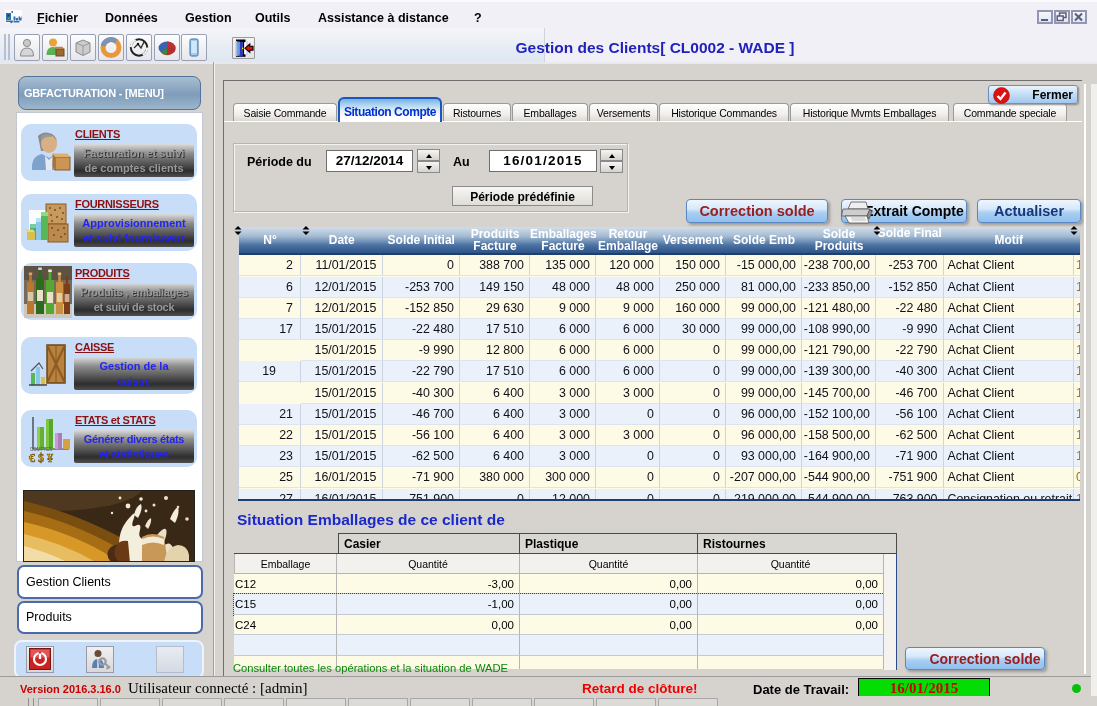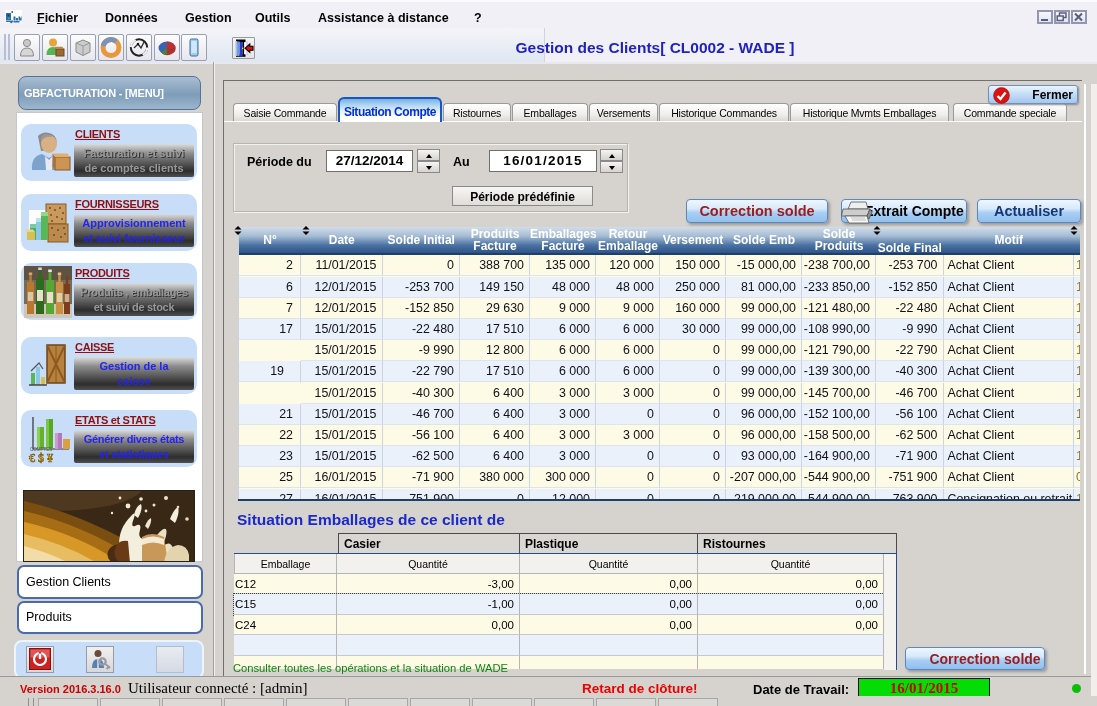--- a/index.html
+++ b/index.html
@@ -440,21 +440,21 @@
  <div id="thead">
       <div class="hc" style="left: 0px; width: 62px; top: 7px;">N°</div>
       <div class="hc" style="left: 62px; width: 81.5px; top: 7px;">Date</div>
       <div class="hc" style="left: 143.5px; width: 77.5px; top: 7px;">Solde Initial</div>
       <div class="hc" style="left: 221px; width: 70px; top: 1px;">Produits<br>Facture</div>
       <div class="hc" style="left: 291px; width: 66px; top: 1px;">Emballages<br>Facture</div>
       <div class="hc" style="left: 357px; width: 64px; top: 1px;">Retour<br>Emballage</div>
       <div class="hc" style="left: 421px; width: 66px; top: 7px;">Versement</div>
       <div class="hc" style="left: 487px; width: 76px; top: 7px;">Solde Emb</div>
       <div class="hc" style="left: 563px; width: 74px; top: 1px;">Solde<br>Produits</div>
-      <div class="hc" style="left: 637px; width: 67.5px; top: 15px;">Solde Final</div>
+      <div class="hc" style="left: 637px; width: 67.5px; top: 0;">Solde Final</div>
       <div class="hc" style="left: 704.5px; width: 130.5px; top: 7px;">Motif</div>
       <div class="hc" style="left: 835px; width: 7px; top: 7px;"></div>
     </div>
  <div style="position:absolute;left:0;top:26px;width:842px;height:2.3px;background:#1c3f6e"></div>
 <div class="trow ty" style="top: 28.3px;">
       <div class="tc" style="left: 0px; width: 62px; padding-right: 7px;">2</div>
       <div class="tc" style="left: 62px; width: 81.5px; padding-right: 5px;">11/01/2015</div>
       <div class="tc" style="left: 143.5px; width: 77.5px; padding-right: 5px;">0</div>
       <div class="tc" style="left: 221px; width: 70px; padding-right: 5px;">388 700</div>
       <div class="tc" style="left: 291px; width: 66px; padding-right: 5px;">135 000</div>
@@ -516,21 +516,21 @@
       <div class="tc" style="left: 291px; width: 66px; padding-right: 5px;">6 000</div>
       <div class="tc" style="left: 357px; width: 64px; padding-right: 5px;">6 000</div>
       <div class="tc" style="left: 421px; width: 66px; padding-right: 5px;">0</div>
       <div class="tc" style="left: 487px; width: 76px; padding-right: 5px;">99 000,00</div>
       <div class="tc" style="left: 563px; width: 74px; padding-right: 5px;">-121 790,00</div>
       <div class="tc" style="left: 637px; width: 67.5px; padding-right: 5px;">-22 790</div>
       <div class="tc" style="left: 704.5px; width: 130.5px; text-align: left; padding-left: 4px;">Achat Client</div>
       <div class="tc" style="left: 835px; width: 7px; text-align: left; padding-left: 2px; color: rgb(154, 117, 32); border-right: none;">1</div>
     </div>
     <div class="trow tb" style="top: 134.3px;">
-      <div class="tc" style="left: 0px; width: 62px; padding-right: 16px; text-align: right;">19</div>
+      <div class="tc" style="left: 0px; width: 62px; padding-right: 24px; text-align: right;">19</div>
       <div class="tc" style="left: 62px; width: 81.5px; padding-right: 5px;">15/01/2015</div>
       <div class="tc" style="left: 143.5px; width: 77.5px; padding-right: 5px;">-22 790</div>
       <div class="tc" style="left: 221px; width: 70px; padding-right: 5px;">17 510</div>
       <div class="tc" style="left: 291px; width: 66px; padding-right: 5px;">6 000</div>
       <div class="tc" style="left: 357px; width: 64px; padding-right: 5px;">6 000</div>
       <div class="tc" style="left: 421px; width: 66px; padding-right: 5px;">0</div>
       <div class="tc" style="left: 487px; width: 76px; padding-right: 5px;">99 000,00</div>
       <div class="tc" style="left: 563px; width: 74px; padding-right: 5px;">-139 300,00</div>
       <div class="tc" style="left: 637px; width: 67.5px; padding-right: 5px;">-40 300</div>
       <div class="tc" style="left: 704.5px; width: 130.5px; text-align: left; padding-left: 4px;">Achat Client</div>

